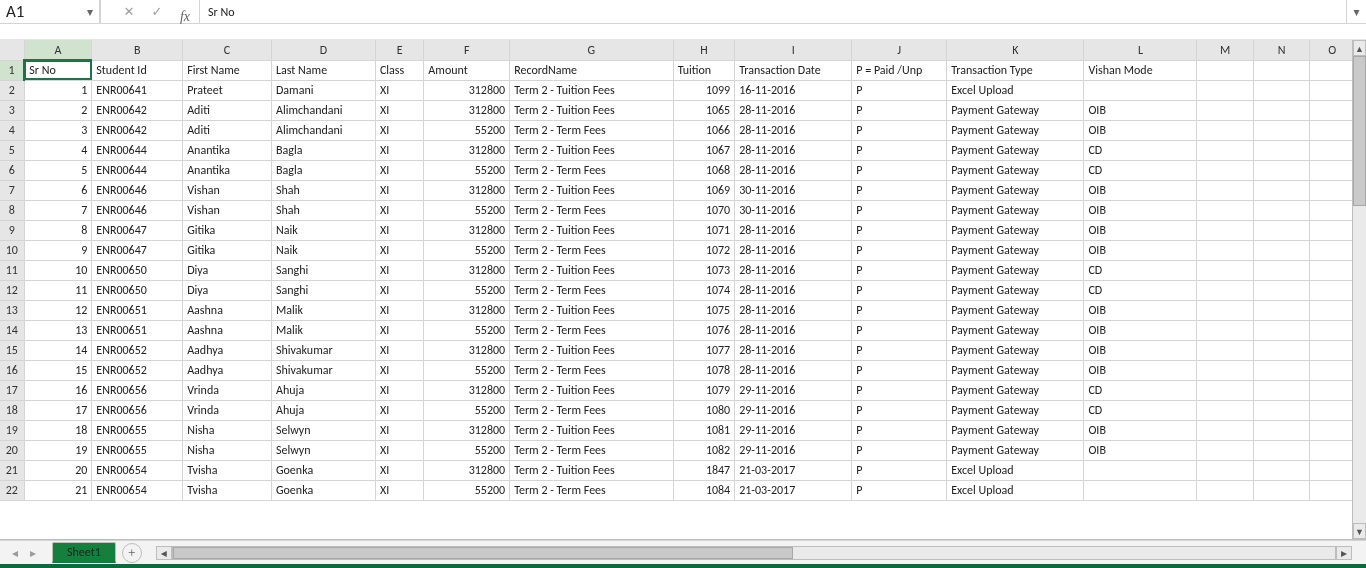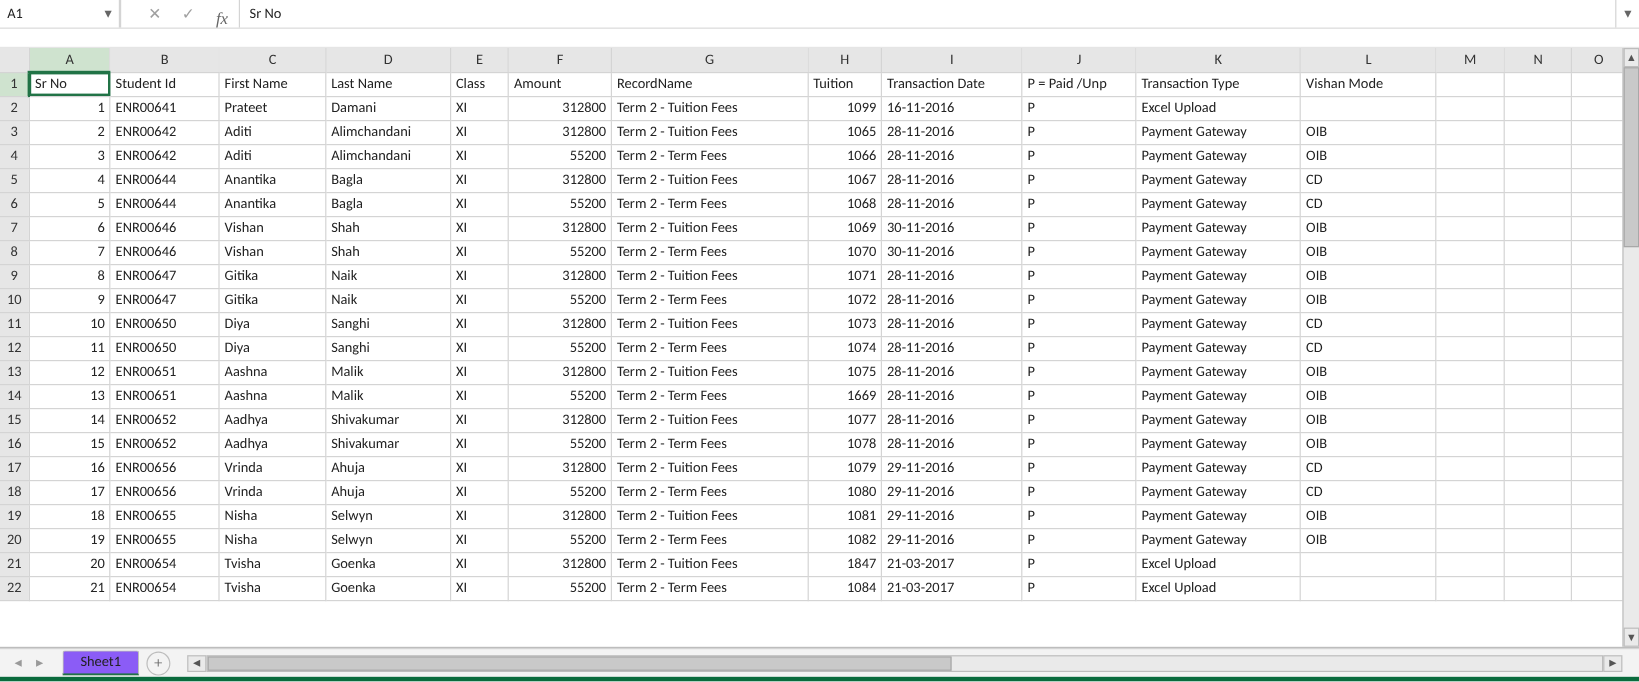--- a/index.html
+++ b/index.html
@@ -22,21 +22,21 @@
   }
   .name-box {
     width: 100px;
     display: flex;
     align-items: center;
     border-right: 1px solid #d4d4d4;
   }
   .name-box-input {
     flex: 1;
     padding-left: 6px;
-    font-size: 12px;
+    font-size: 17px;
     height: 100%;
     display: flex;
     align-items: center;
   }
   .name-box-drop {
     width: 18px; height: 100%;
     display:flex; align-items:center; justify-content:center;
     color:#666;
   }
   .fb-sep { width:1px; background:#d4d4d4; }
@@ -109,21 +109,21 @@
   
   .sheet-bar {
     height: 24px;
     display:flex; align-items:center;
     background:#f3f3f3; border-top:1px solid #d4d4d4;
     font-size:12px;
   }
   .sheet-nav { display:flex; gap:4px; padding:0 8px; color:#9a9a9a;}
   .sheet-nav span { display:flex; align-items:center; justify-content:center; width:14px;}
   .sheet-tab {
-    background:#8b5cf6; border:1px solid #bdbdbd; border-bottom:none;
+    background:#15803d; border:1px solid #bdbdbd; border-bottom:none;
     padding: 2px 14px; margin-left:4px;
     border-top-left-radius:2px; border-top-right-radius:2px;
     position:relative;
     text-align:center;
   }
   .sheet-tab.active { border-bottom:2px solid #217346; font-weight:normal;}
   .add-sheet {
     width:20px; height:20px; margin-left:6px;
     display:flex; align-items:center; justify-content:center;
     color:#666; border:1px solid #bdbdbd; border-radius:50%;
@@ -468,21 +468,21 @@
         </tr>
         <tr>
           <th class="rowhdr">14</th>
           <td class="num">13</td>
           <td class="txt">ENR00651</td>
           <td class="txt">Aashna</td>
           <td class="txt">Malik</td>
           <td class="txt">XI</td>
           <td class="num">55200</td>
           <td class="txt">Term 2 - Term Fees</td>
-          <td class="num">1669</td>
+          <td class="num">1076</td>
           <td class="txt">28-11-2016</td>
           <td class="txt">P</td>
           <td class="txt">Payment Gateway</td>
           <td class="txt">OIB</td>
           <td class="txt"></td>
           <td class="txt"></td>
           <td class="txt"></td>
         </tr>
         <tr>
           <th class="rowhdr">15</th>

